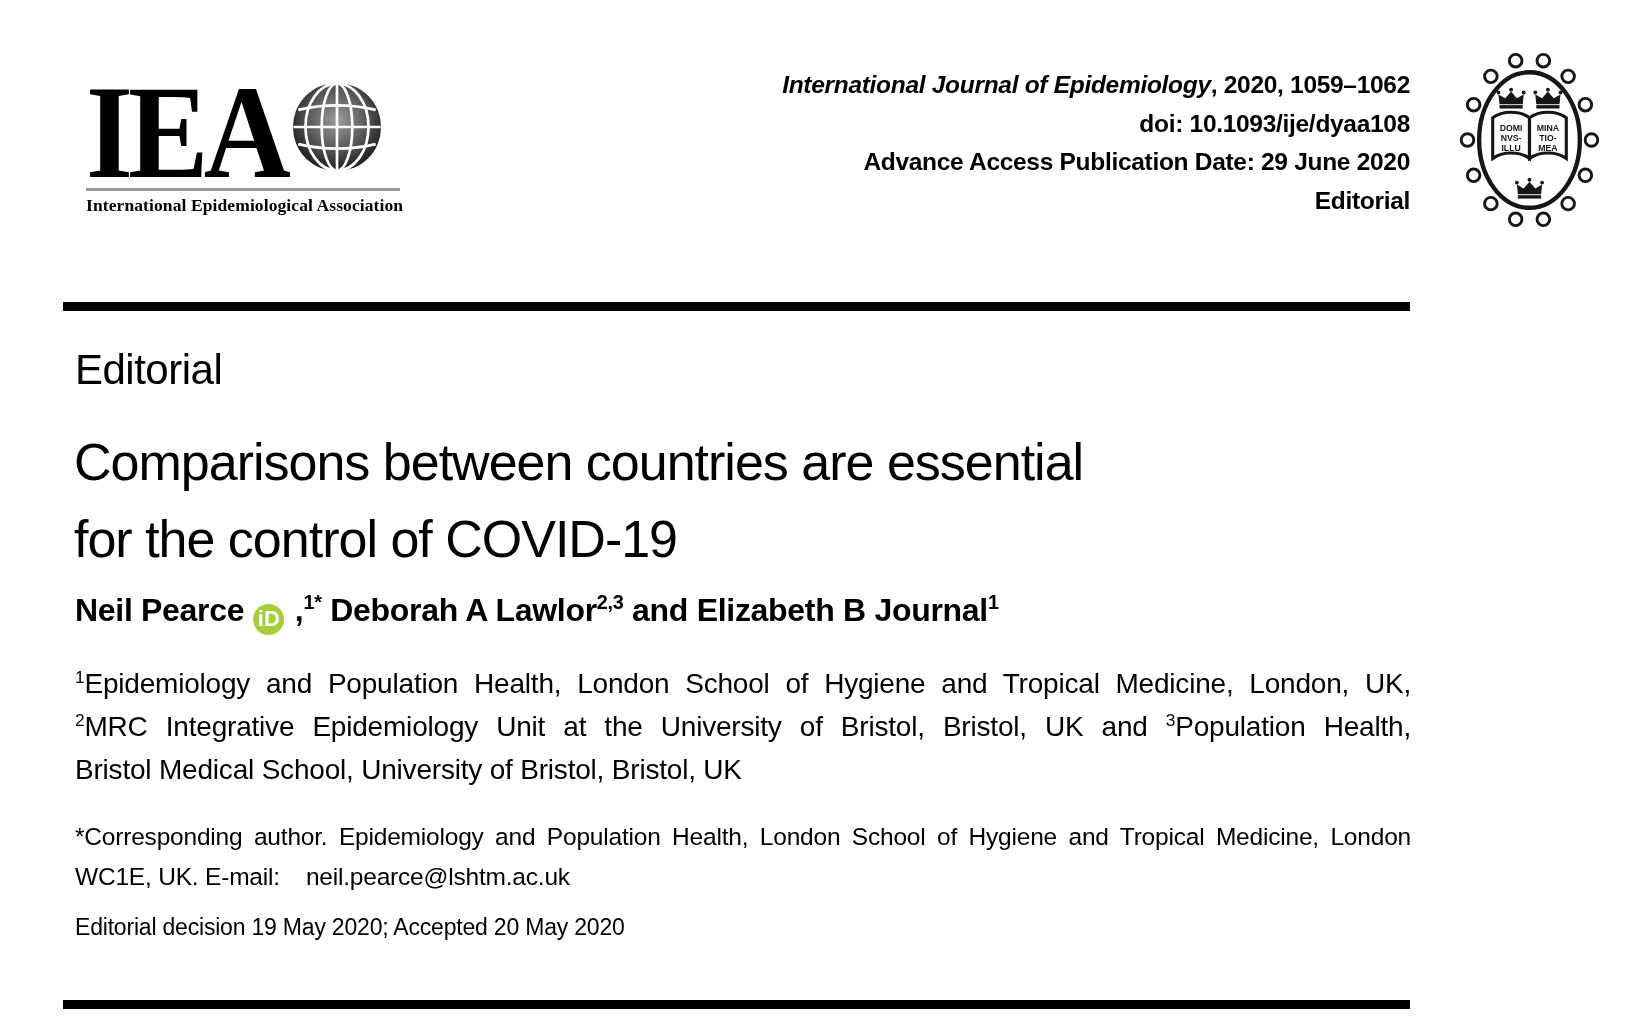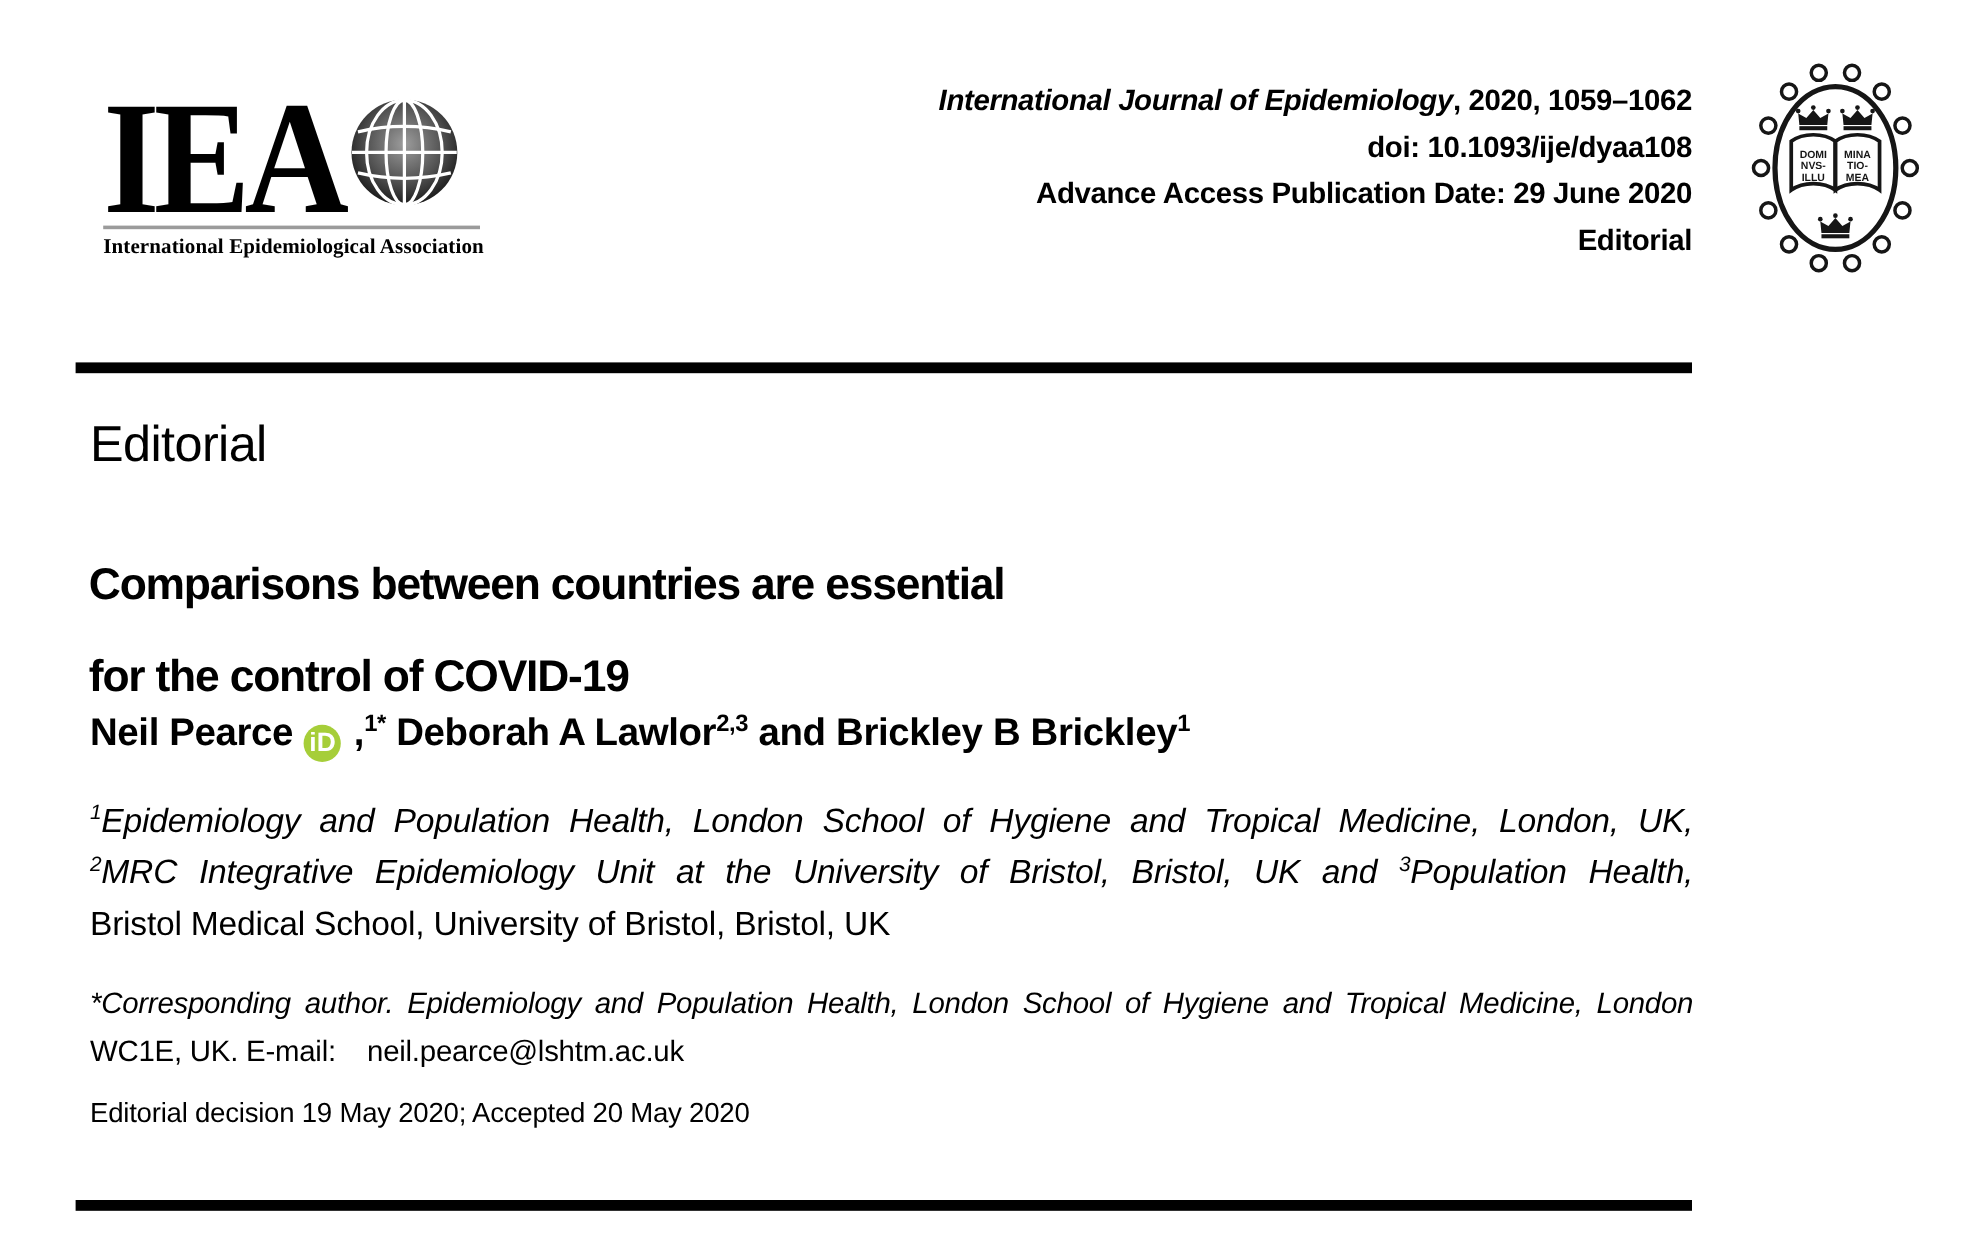--- a/index.html
+++ b/index.html
@@ -36,36 +36,36 @@
   .crest{position:absolute;left:1452px;top:48px;}
 
   
   .rule{position:absolute;left:63px;width:1347px;height:9px;background:#000;}
   .rule-top{top:302px;}
   .rule-bottom{top:1000px;}
 
   
   .section{position:absolute;left:75px;top:346px;font-size:42px;letter-spacing:-0.5px;}
   .title{
-    position:absolute;left:74px;top:448px;font-size:37px;font-weight:700;
+    position:absolute;left:74px;top:424px;font-size:52px;font-weight:400;
     line-height:77px;letter-spacing:-1px;
   }
   .byline{position:absolute;left:75px;top:592px;font-size:32px;font-weight:700;letter-spacing:-0.3px;}
   sup{font-size:62%;line-height:0;}
   .orcid{
     display:inline-flex;width:31px;height:31px;border-radius:50%;
     background:#A6CE39;color:#fff;font-size:22px;font-weight:700;
     align-items:center;justify-content:center;vertical-align:-5px;
     margin:0 2px 0 9px;letter-spacing:0;cursor:pointer;
   }
   .aff{
     position:absolute;left:75px;top:662px;width:1336px;
     font-size:28px;line-height:43px;letter-spacing:-0.2px;
   }
-  .just{text-align:justify;text-align-last:justify;font-style:italic;}
+  .just{text-align:justify;text-align-last:justify;}
   .corr{
     position:absolute;left:75px;top:817px;width:1336px;
     font-size:24.5px;line-height:40px;letter-spacing:-0.2px;
   }
   .email{color:#000;text-decoration:none;cursor:pointer;margin-left:26px;}
   .history{position:absolute;left:75px;top:914px;font-size:23px;letter-spacing:-0.2px;}
 </style>
 </head>
 <body>
 
@@ -151,21 +151,21 @@
 <div class="rule rule-bottom"></div>
 
 <div class="section nw">Editorial</div>
 
 <div class="title">
   <div class="nw">Comparisons between countries are essential</div>
   <div class="nw">for the control of COVID-19</div>
 </div>
 
 <div class="byline nw">
-  <span>Neil Pearce</span><span class="orcid">iD</span><span> ,</span><sup>1*</sup><span> Deborah A Lawlor</span><sup>2,3</sup><span> and Brickley B Brickley</span><sup>1</sup>
+  <span>Neil Pearce</span><span class="orcid">iD</span><span> ,</span><sup>1*</sup><span> Deborah A Lawlor</span><sup>2,3</sup><span> and Elizabeth B Journal</span><sup>1</sup>
 </div>
 
 <div class="aff">
   <div class="just"><sup>1</sup><span>Epidemiology and Population Health, London School of Hygiene and Tropical Medicine, London, UK,</span></div>
   <div class="just"><sup>2</sup><span>MRC Integrative Epidemiology Unit at the University of Bristol, Bristol, UK and </span><sup>3</sup><span>Population Health,</span></div>
   <div>Bristol Medical School, University of Bristol, Bristol, UK</div>
 </div>
 
 <div class="corr">
   <div class="just">*Corresponding author. Epidemiology and Population Health, London School of Hygiene and Tropical Medicine, London</div>

